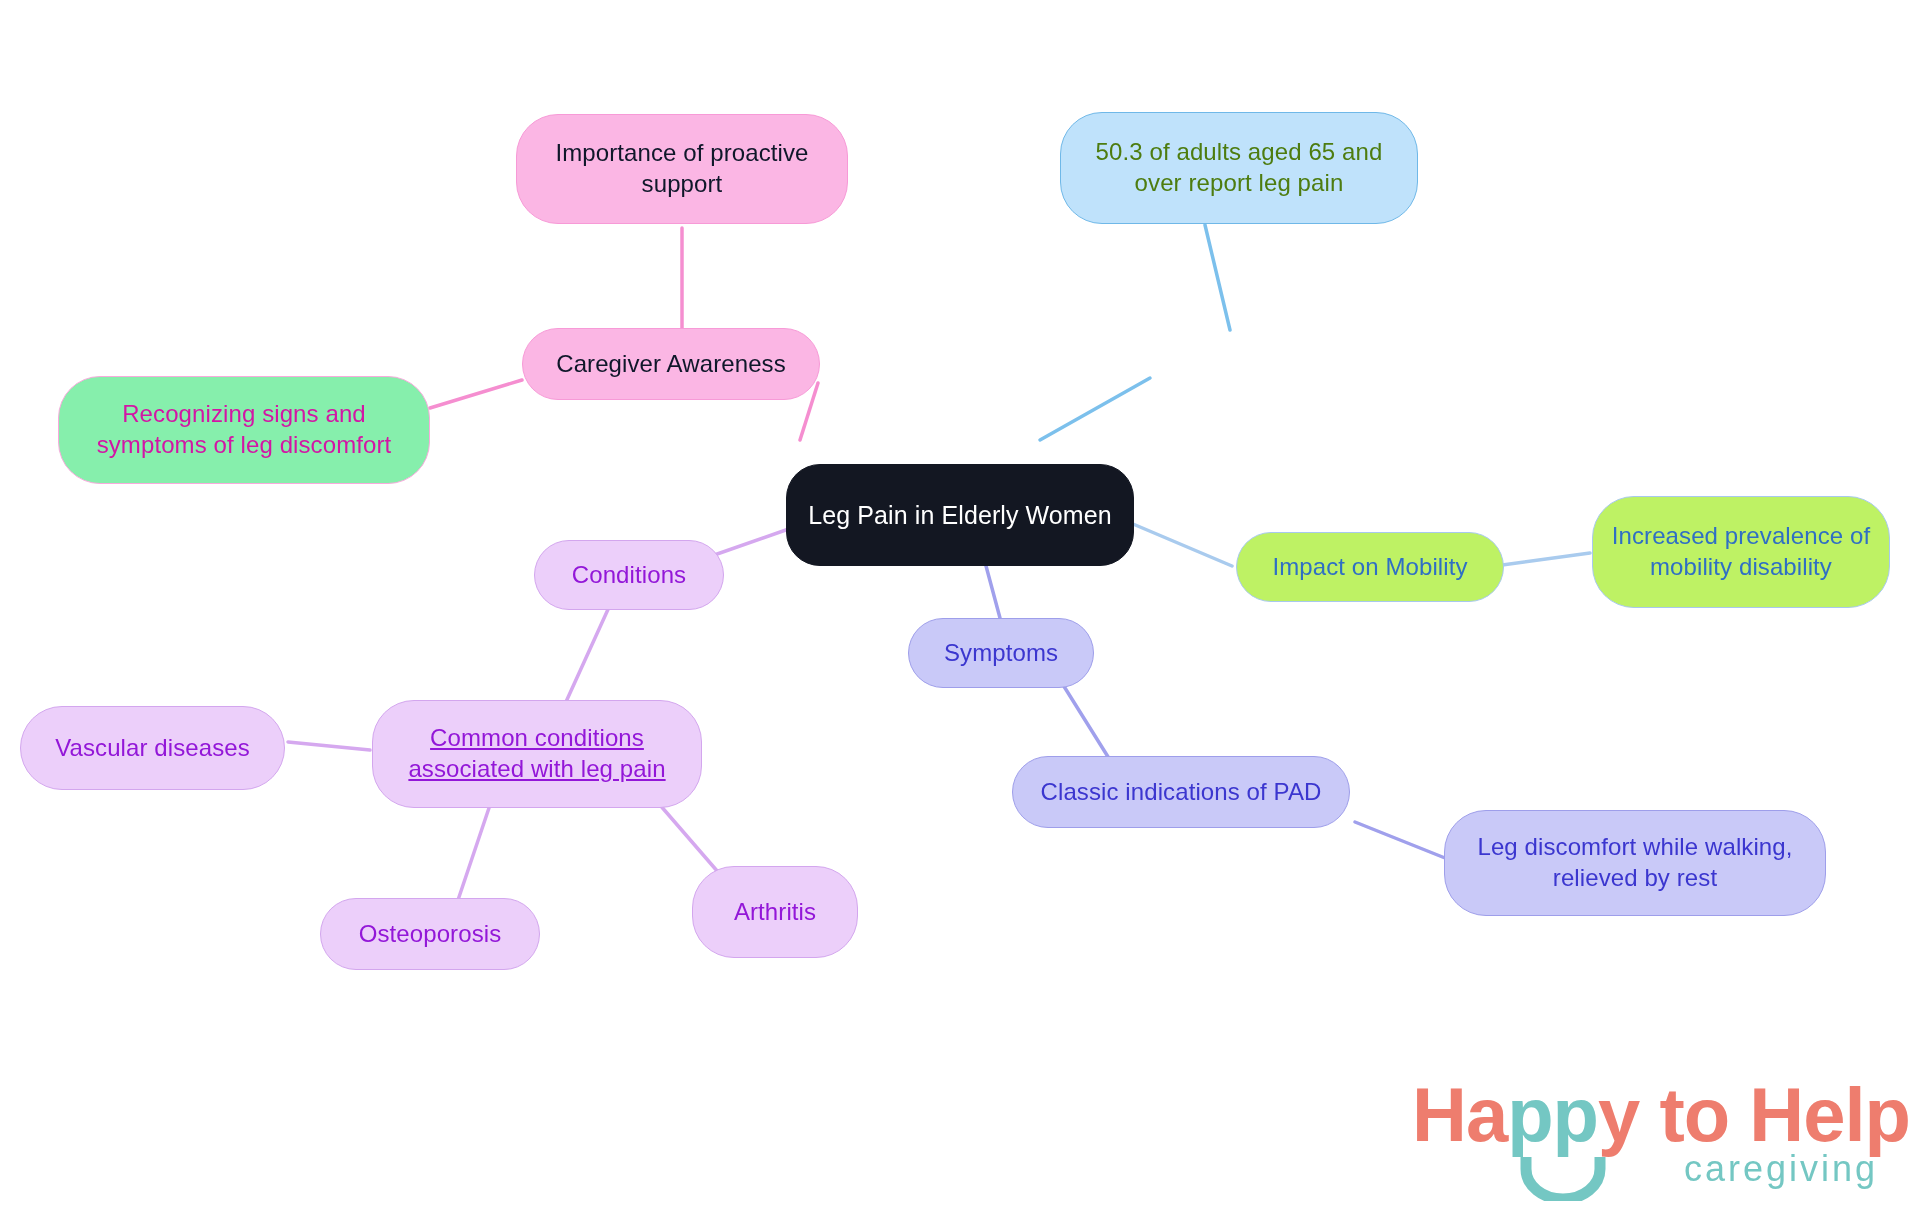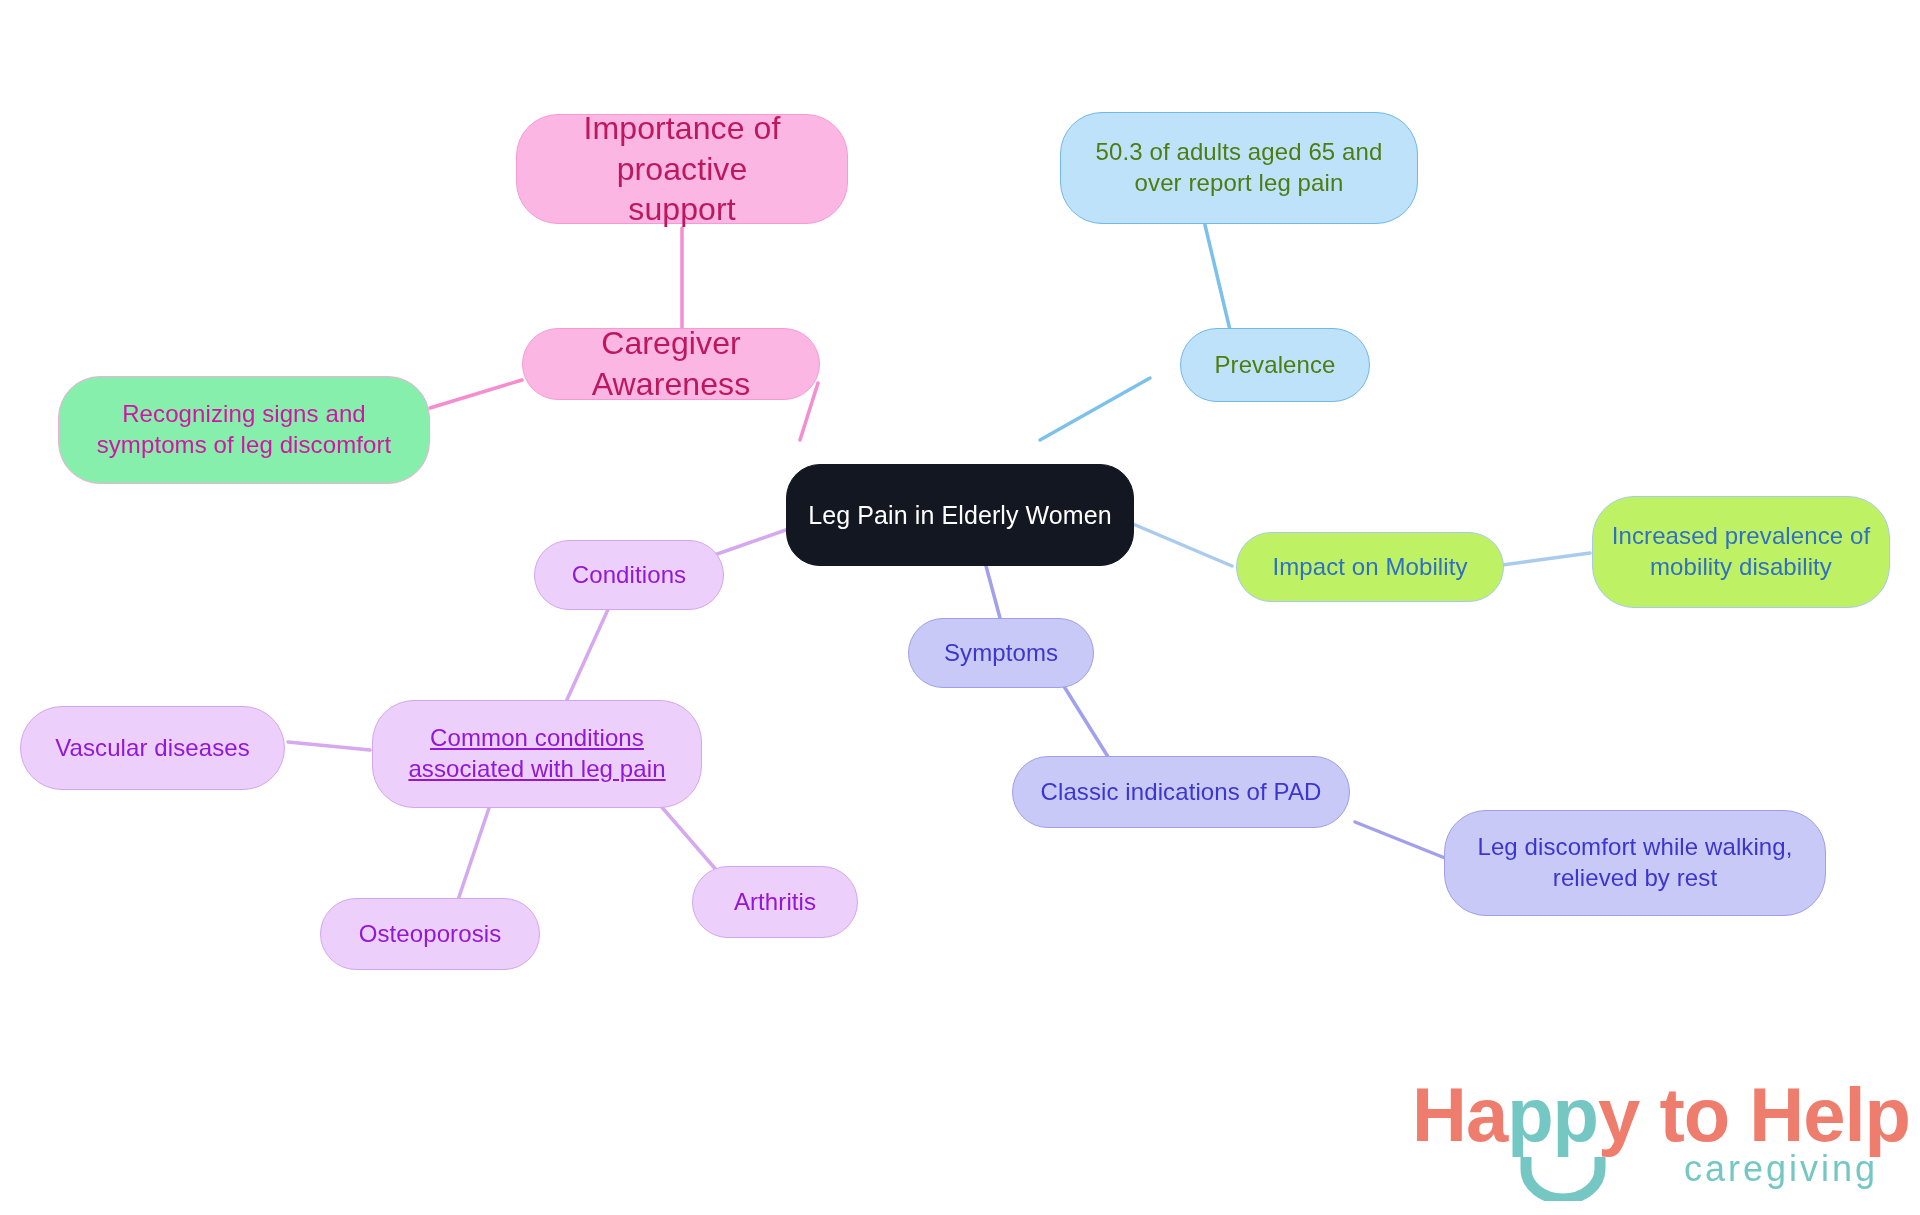--- a/index.html
+++ b/index.html
@@ -72,22 +72,22 @@
   }
   .node-violet {
     background: #eccffa;
     border-color: #d3a6ee;
     color: #9317d8;
     font-size: 24px;
   }
   .node-pink {
     background: #fbb6e4;
     border-color: #f79ad7;
-    color: #be185d;
-    font-size: 32px;
+    color: #0f172a;
+    font-size: 24px;
   }
   .node-pink-soft {
     background: #86efac;
     border-color: #f9aadd;
     color: #d315a5;
     font-size: 24px;
   }
 
   
   #brand-logo {
@@ -151,23 +151,20 @@
 
     <path d="M 682 330 L 682 228" fill="none" stroke="#f58ed0" stroke-width="3.5" stroke-linecap="round"></path>
 
     <path d="M 522 380 L 430 408" fill="none" stroke="#f58ed0" stroke-width="3.5" stroke-linecap="round"></path>
   </svg>
 
   <div class="node node-root" style="left:786px; top:464px; width:348px; height:102px;">
     <span>Leg Pain in Elderly Women</span>
   </div>
 
-  <div class="node node-blue" style="left:1148px; top:328px; width:190px; height:74px;">
-    <span>Prevalence</span>
-  </div>
 
   <div class="node node-blue" style="left:1028px; top:112px; width:358px; height:112px;">
     <span>50.3 of adults aged 65 and
 over report leg pain</span>
   </div>
 
   <div class="node node-blue-soft" style="left:1236px; top:532px; width:268px; height:70px;">
     <span>Impact on Mobility</span>
   </div>
 
@@ -199,21 +196,21 @@
   </div>
 
   <div class="node node-violet" style="left:20px; top:706px; width:265px; height:84px;">
     <span>Vascular diseases</span>
   </div>
 
   <div class="node node-violet" style="left:320px; top:898px; width:220px; height:72px;">
     <span>Osteoporosis</span>
   </div>
 
-  <div class="node node-violet" style="left:692px; top:866px; width:166px; height:72px;">
+  <div class="node node-violet" style="left:692px; top:866px; width:166px; height:92px;">
     <span>Arthritis</span>
   </div>
 
   <div class="node node-pink" style="left:522px; top:328px; width:298px; height:72px;">
     <span>Caregiver Awareness</span>
   </div>
 
   <div class="node node-pink" style="left:516px; top:114px; width:332px; height:110px;">
     <span>Importance of proactive
 support</span>

